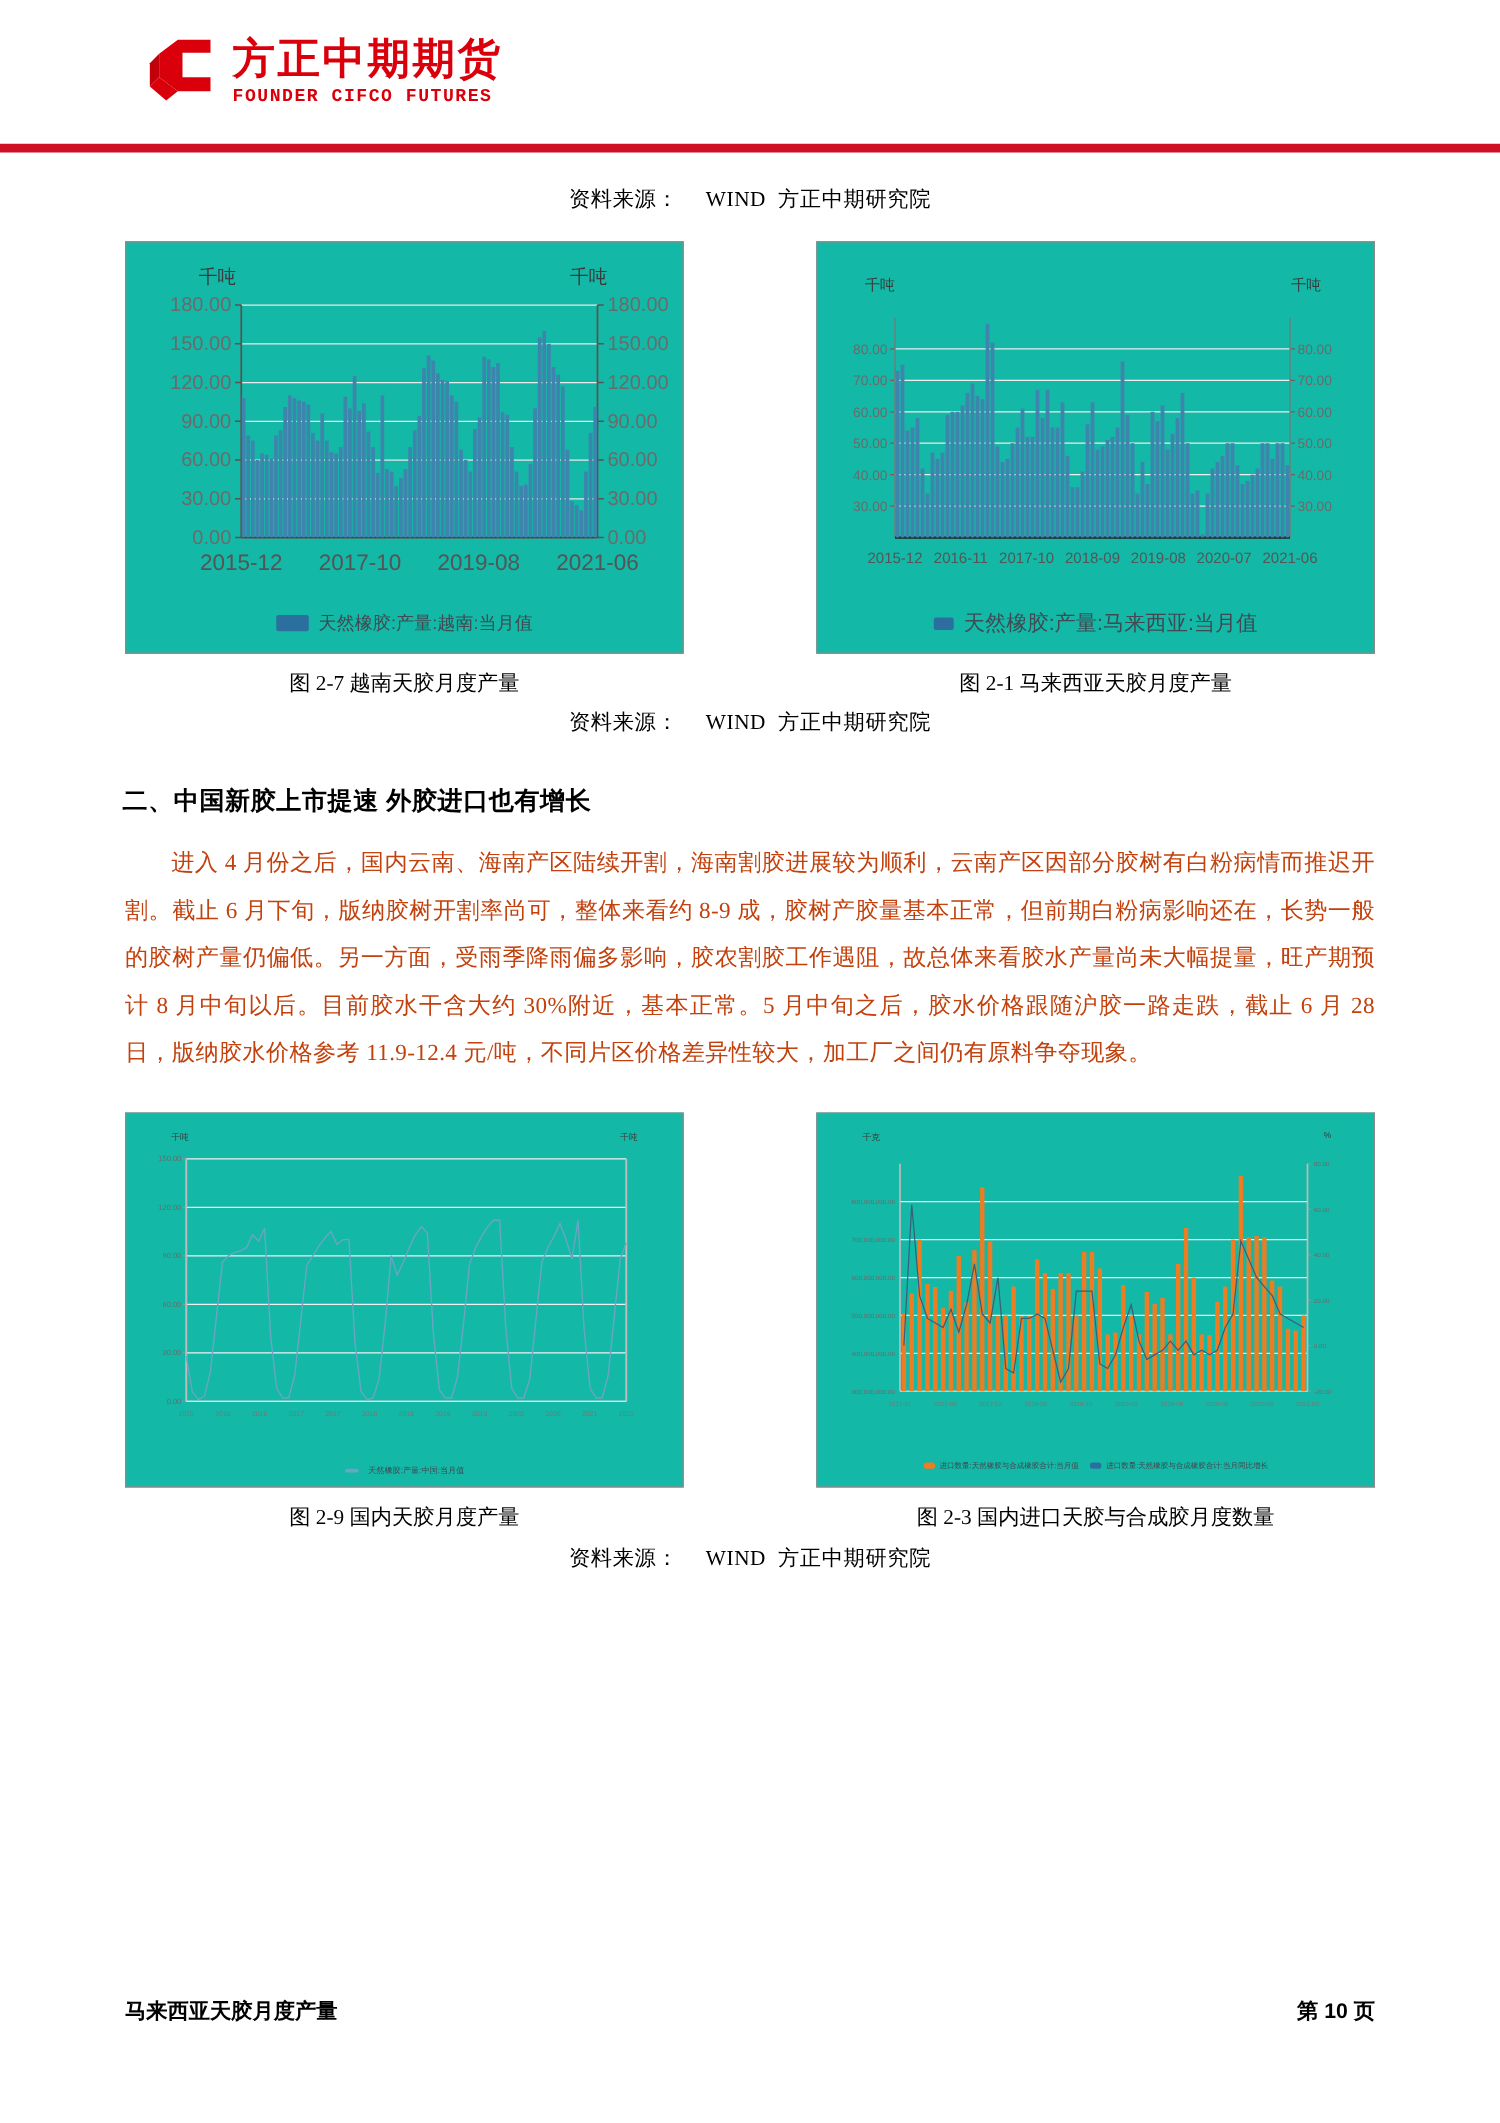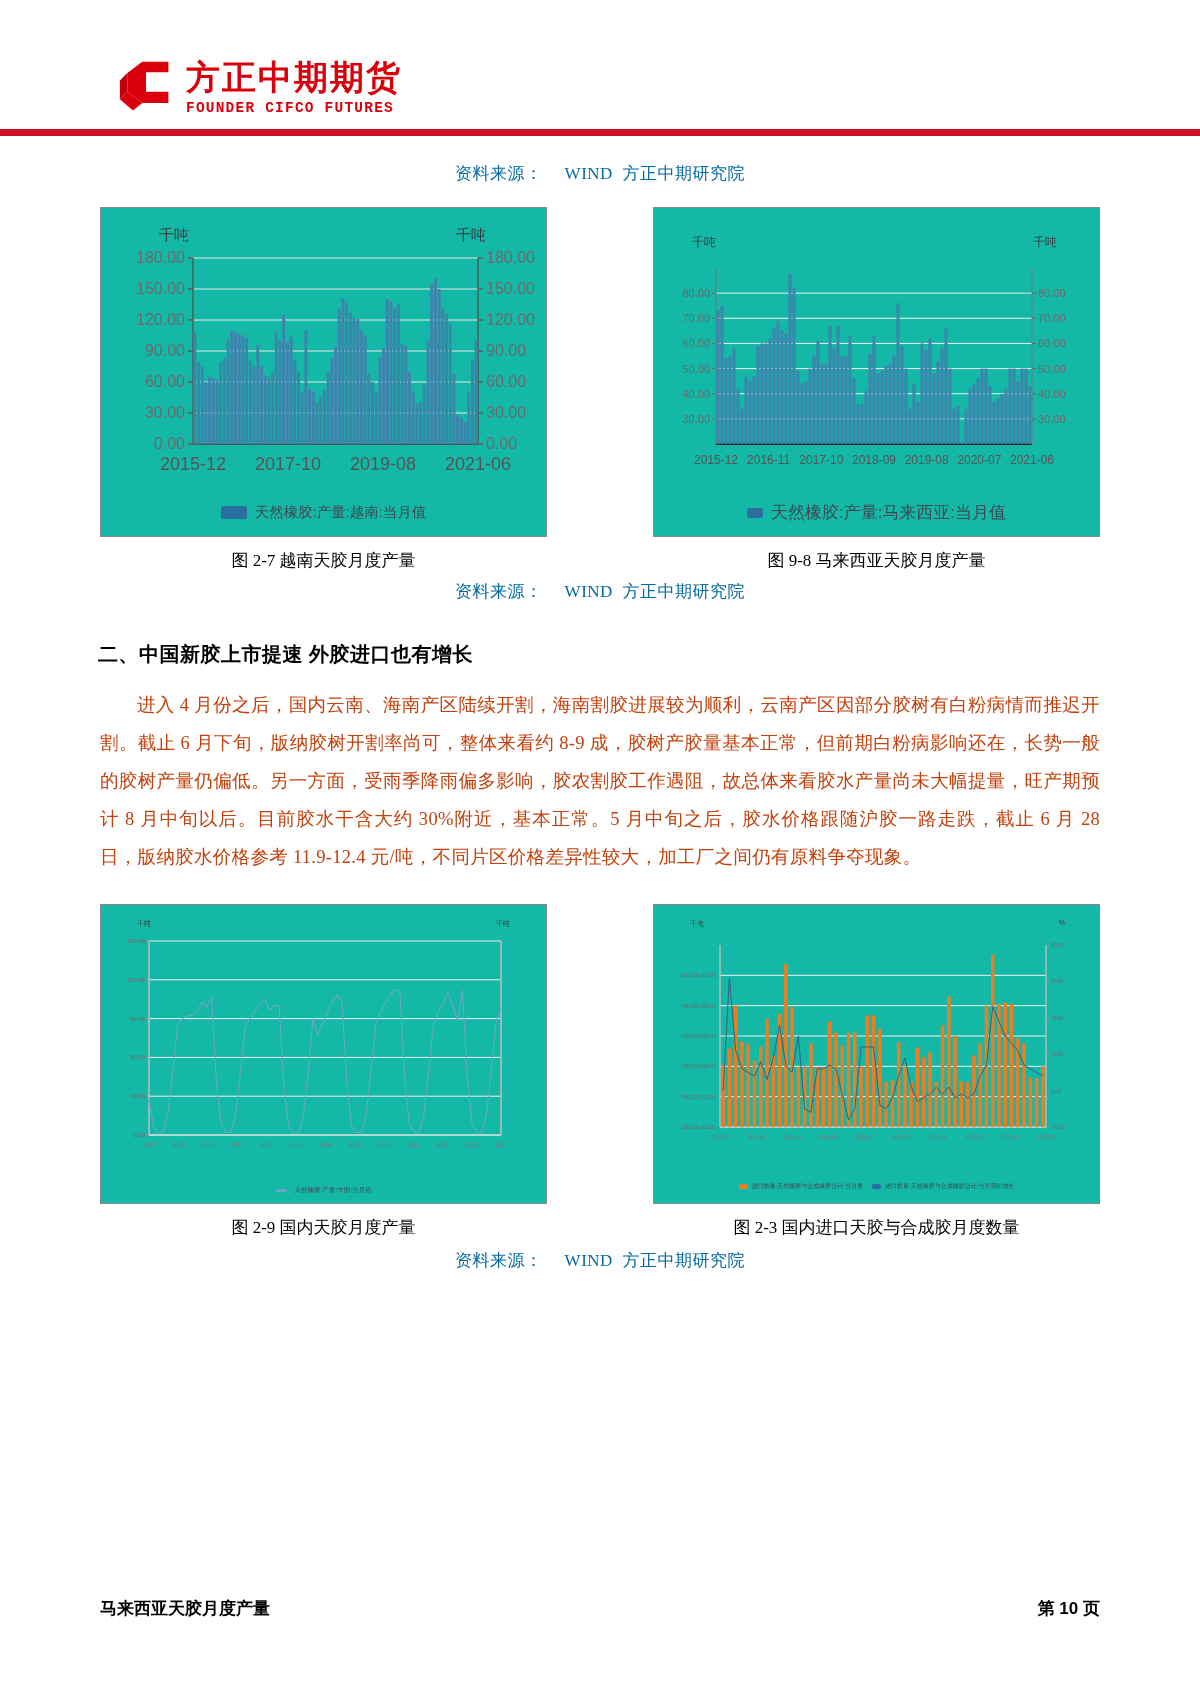--- a/index.html
+++ b/index.html
@@ -14,23 +14,23 @@
     position: relative;
     width: 1200px;
     height: 1698px;
     background: #ffffff;
     overflow: hidden;
   }
 
   
   .header {
     position: relative;
-    height: 136px;
+    height: 122px;
     padding-left: 118px;
-    padding-top: 58px;
+    padding-top: 28px;
   }
   .logo-wrap { display: flex; align-items: flex-start; }
   .logo-mark {
     width: 56px; height: 56px;
     margin-right: 12px;
     margin-top: 2px;
     flex: 0 0 auto;
   }
   .logo-text-block { display:flex; flex-direction:column; }
   .logo-cn {
@@ -54,21 +54,21 @@
     position: absolute;
     left: 0; right: 0; bottom: 0;
     height: 7px;
     background: #cf1024;
   }
 
   
   .src-line {
     text-align: center;
     font-size: 17px;
-    color: #0369a1;
+    color: #000000;
     letter-spacing: 0.5px;
   }
   .src-line .gap { display:inline-block; width: 22px; }
 
   
   .chart-row {
     display: flex;
     justify-content: space-between;
     padding: 0 100px;
     margin-top: 22px;
@@ -431,21 +431,21 @@
 
       <div class="legend" style="bottom:12px; font-size:17px;">
         <span class="swatch" style="width:16px;height:10px;background:#2b6f9e;"></span>
         <span>天然橡胶:产量:马来西亚:当月值</span>
       </div>
     </div>
   </div>
 
   <div class="cap-row">
     <div class="cap">图 2-7  越南天胶月度产量</div>
-    <div class="cap">图 9-8  马来西亚天胶月度产量</div>
+    <div class="cap">图 2-1  马来西亚天胶月度产量</div>
   </div>
 
   <div class="src-line" style="margin-top:8px;">
     <span>资料来源：</span><span class="gap"></span><span>WIND</span>&nbsp;&nbsp;<span>方正中期研究院</span>
   </div>
 
   <h2 class="section-h">二、中国新胶上市提速  外胶进口也有增长</h2>
   <p class="body-p">进入 4 月份之后，国内云南、海南产区陆续开割，海南割胶进展较为顺利，云南产区因部分胶树有白粉病情而推迟开割。截止 6 月下旬，版纳胶树开割率尚可，整体来看约 8-9 成，胶树产胶量基本正常，但前期白粉病影响还在，长势一般的胶树产量仍偏低。另一方面，受雨季降雨偏多影响，胶农割胶工作遇阻，故总体来看胶水产量尚未大幅提量，旺产期预计 8 月中旬以后。目前胶水干含大约 30%附近，基本正常。5 月中旬之后，胶水价格跟随沪胶一路走跌，截止 6 月 28 日，版纳胶水价格参考 11.9-12.4 元/吨，不同片区价格差异性较大，加工厂之间仍有原料争夺现象。</p>
 
   <div class="chart-row" style="margin-top:28px;">

